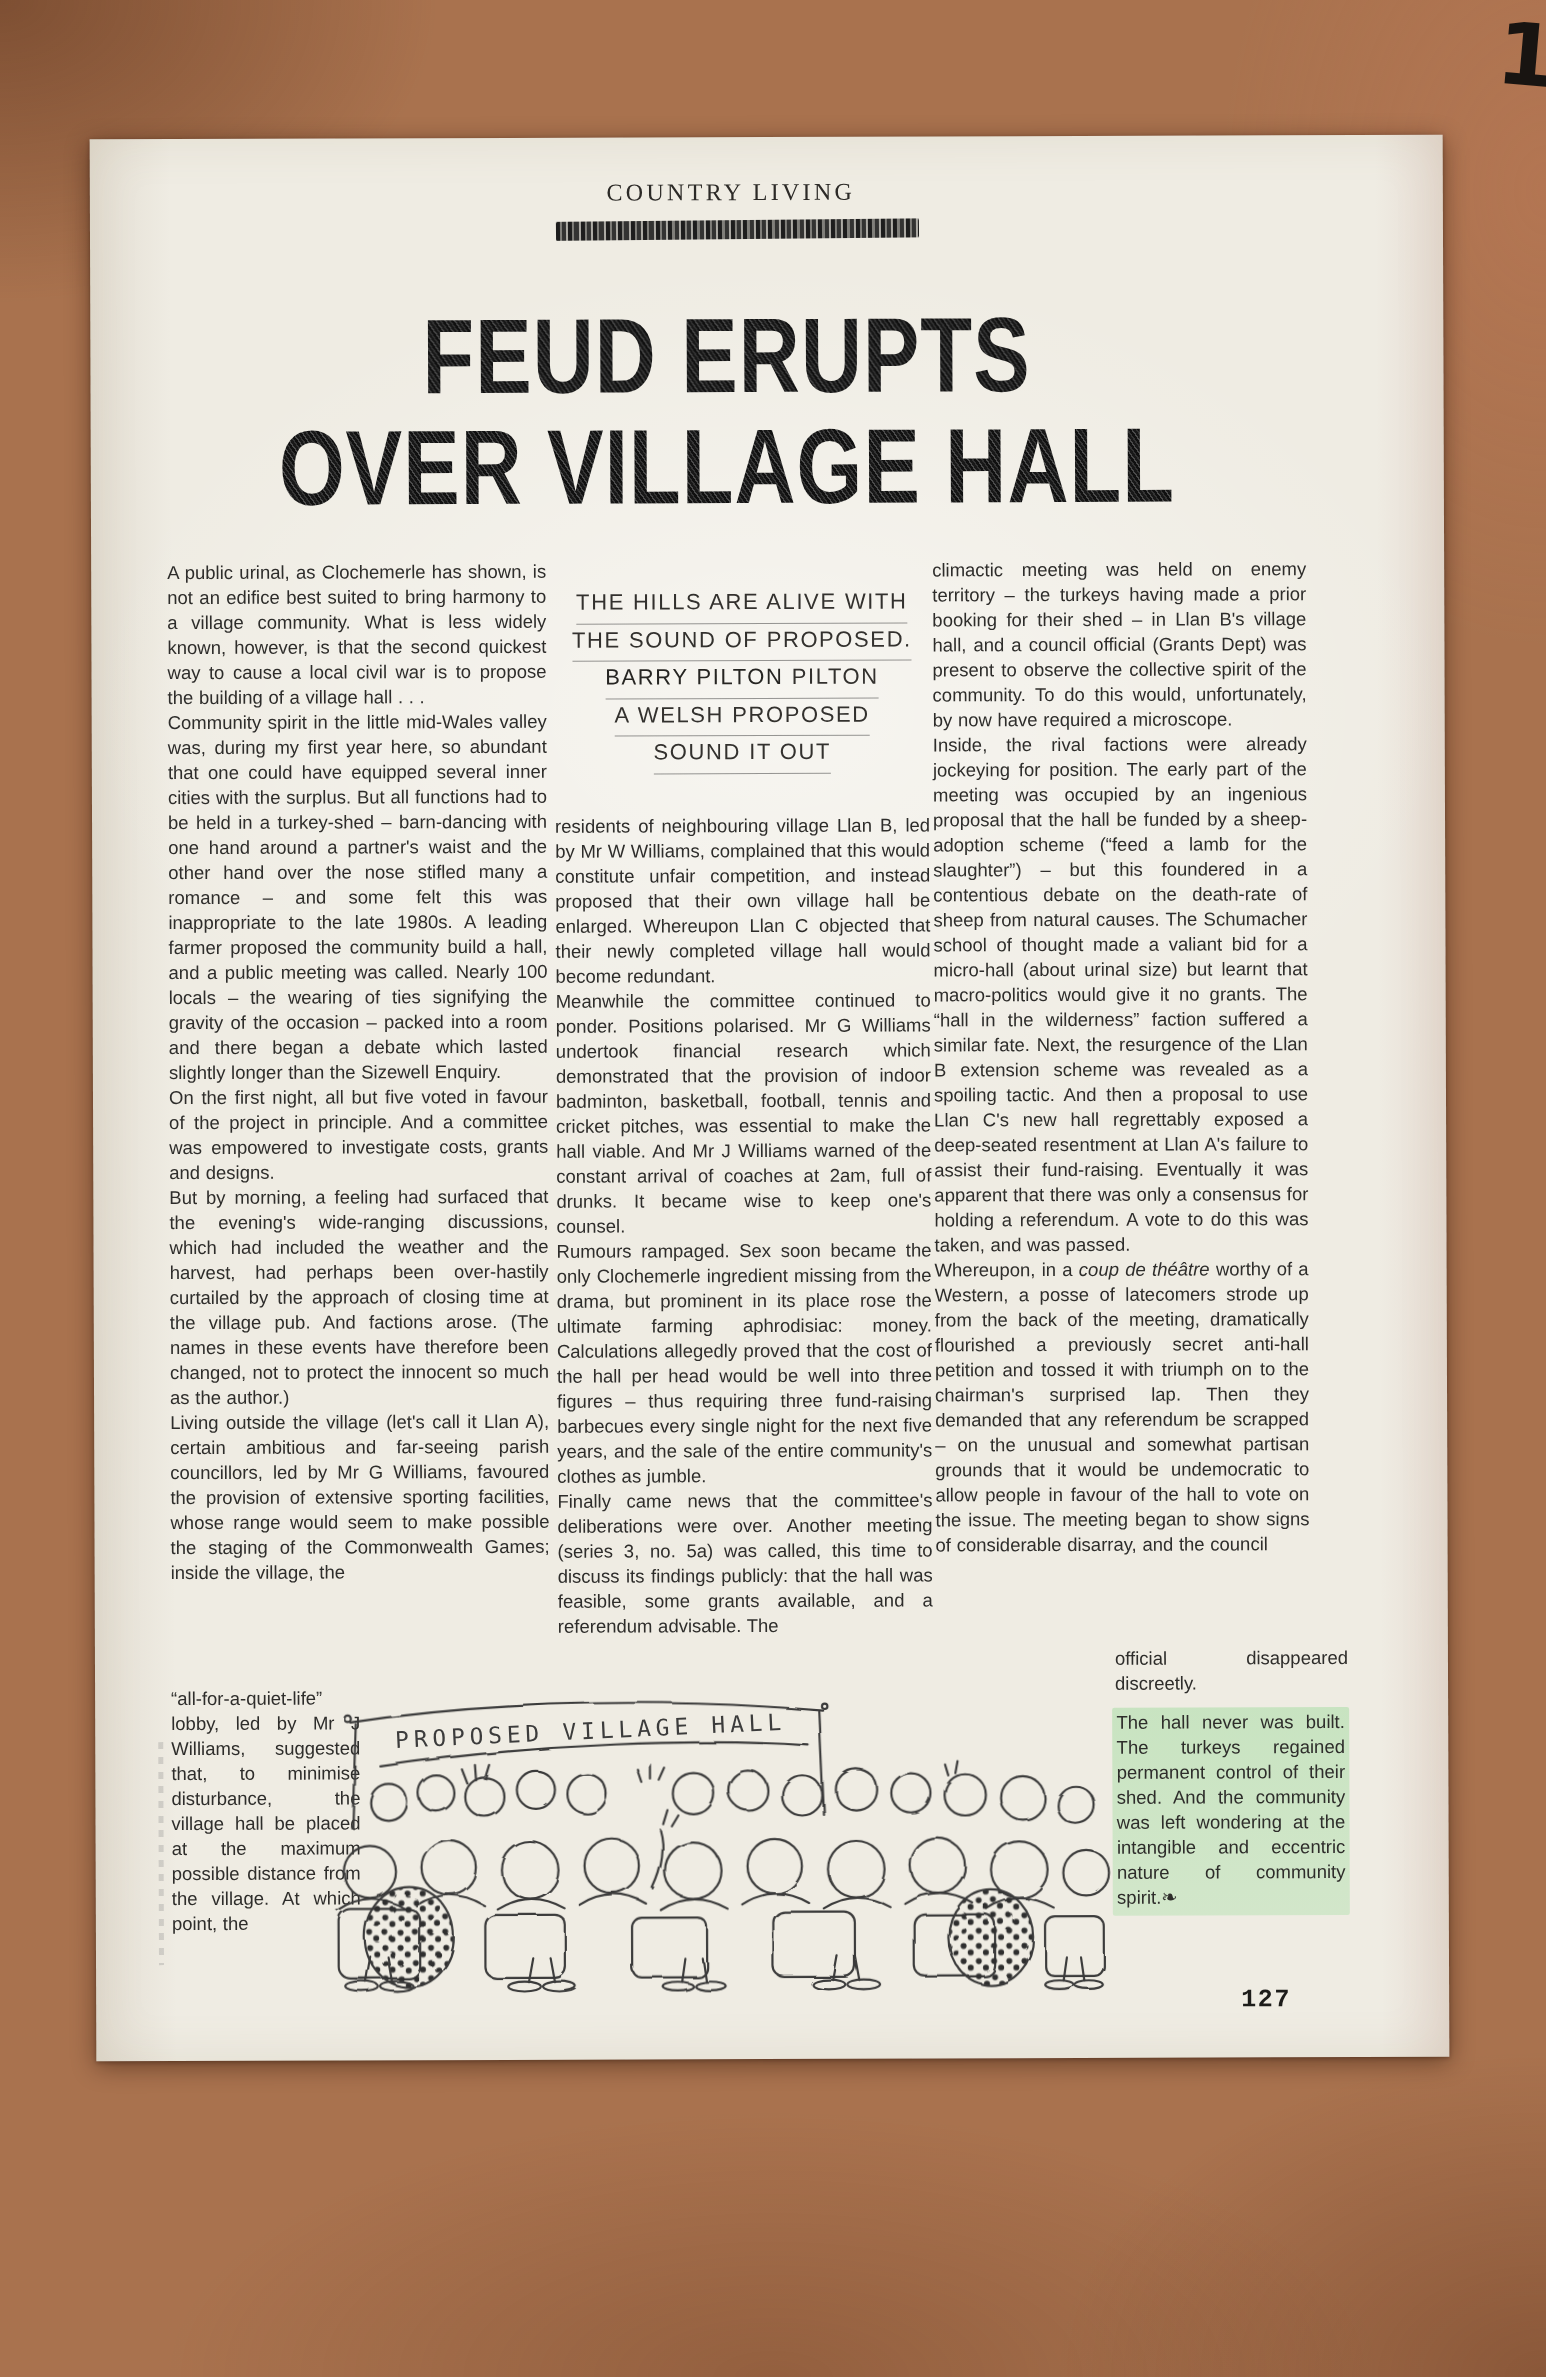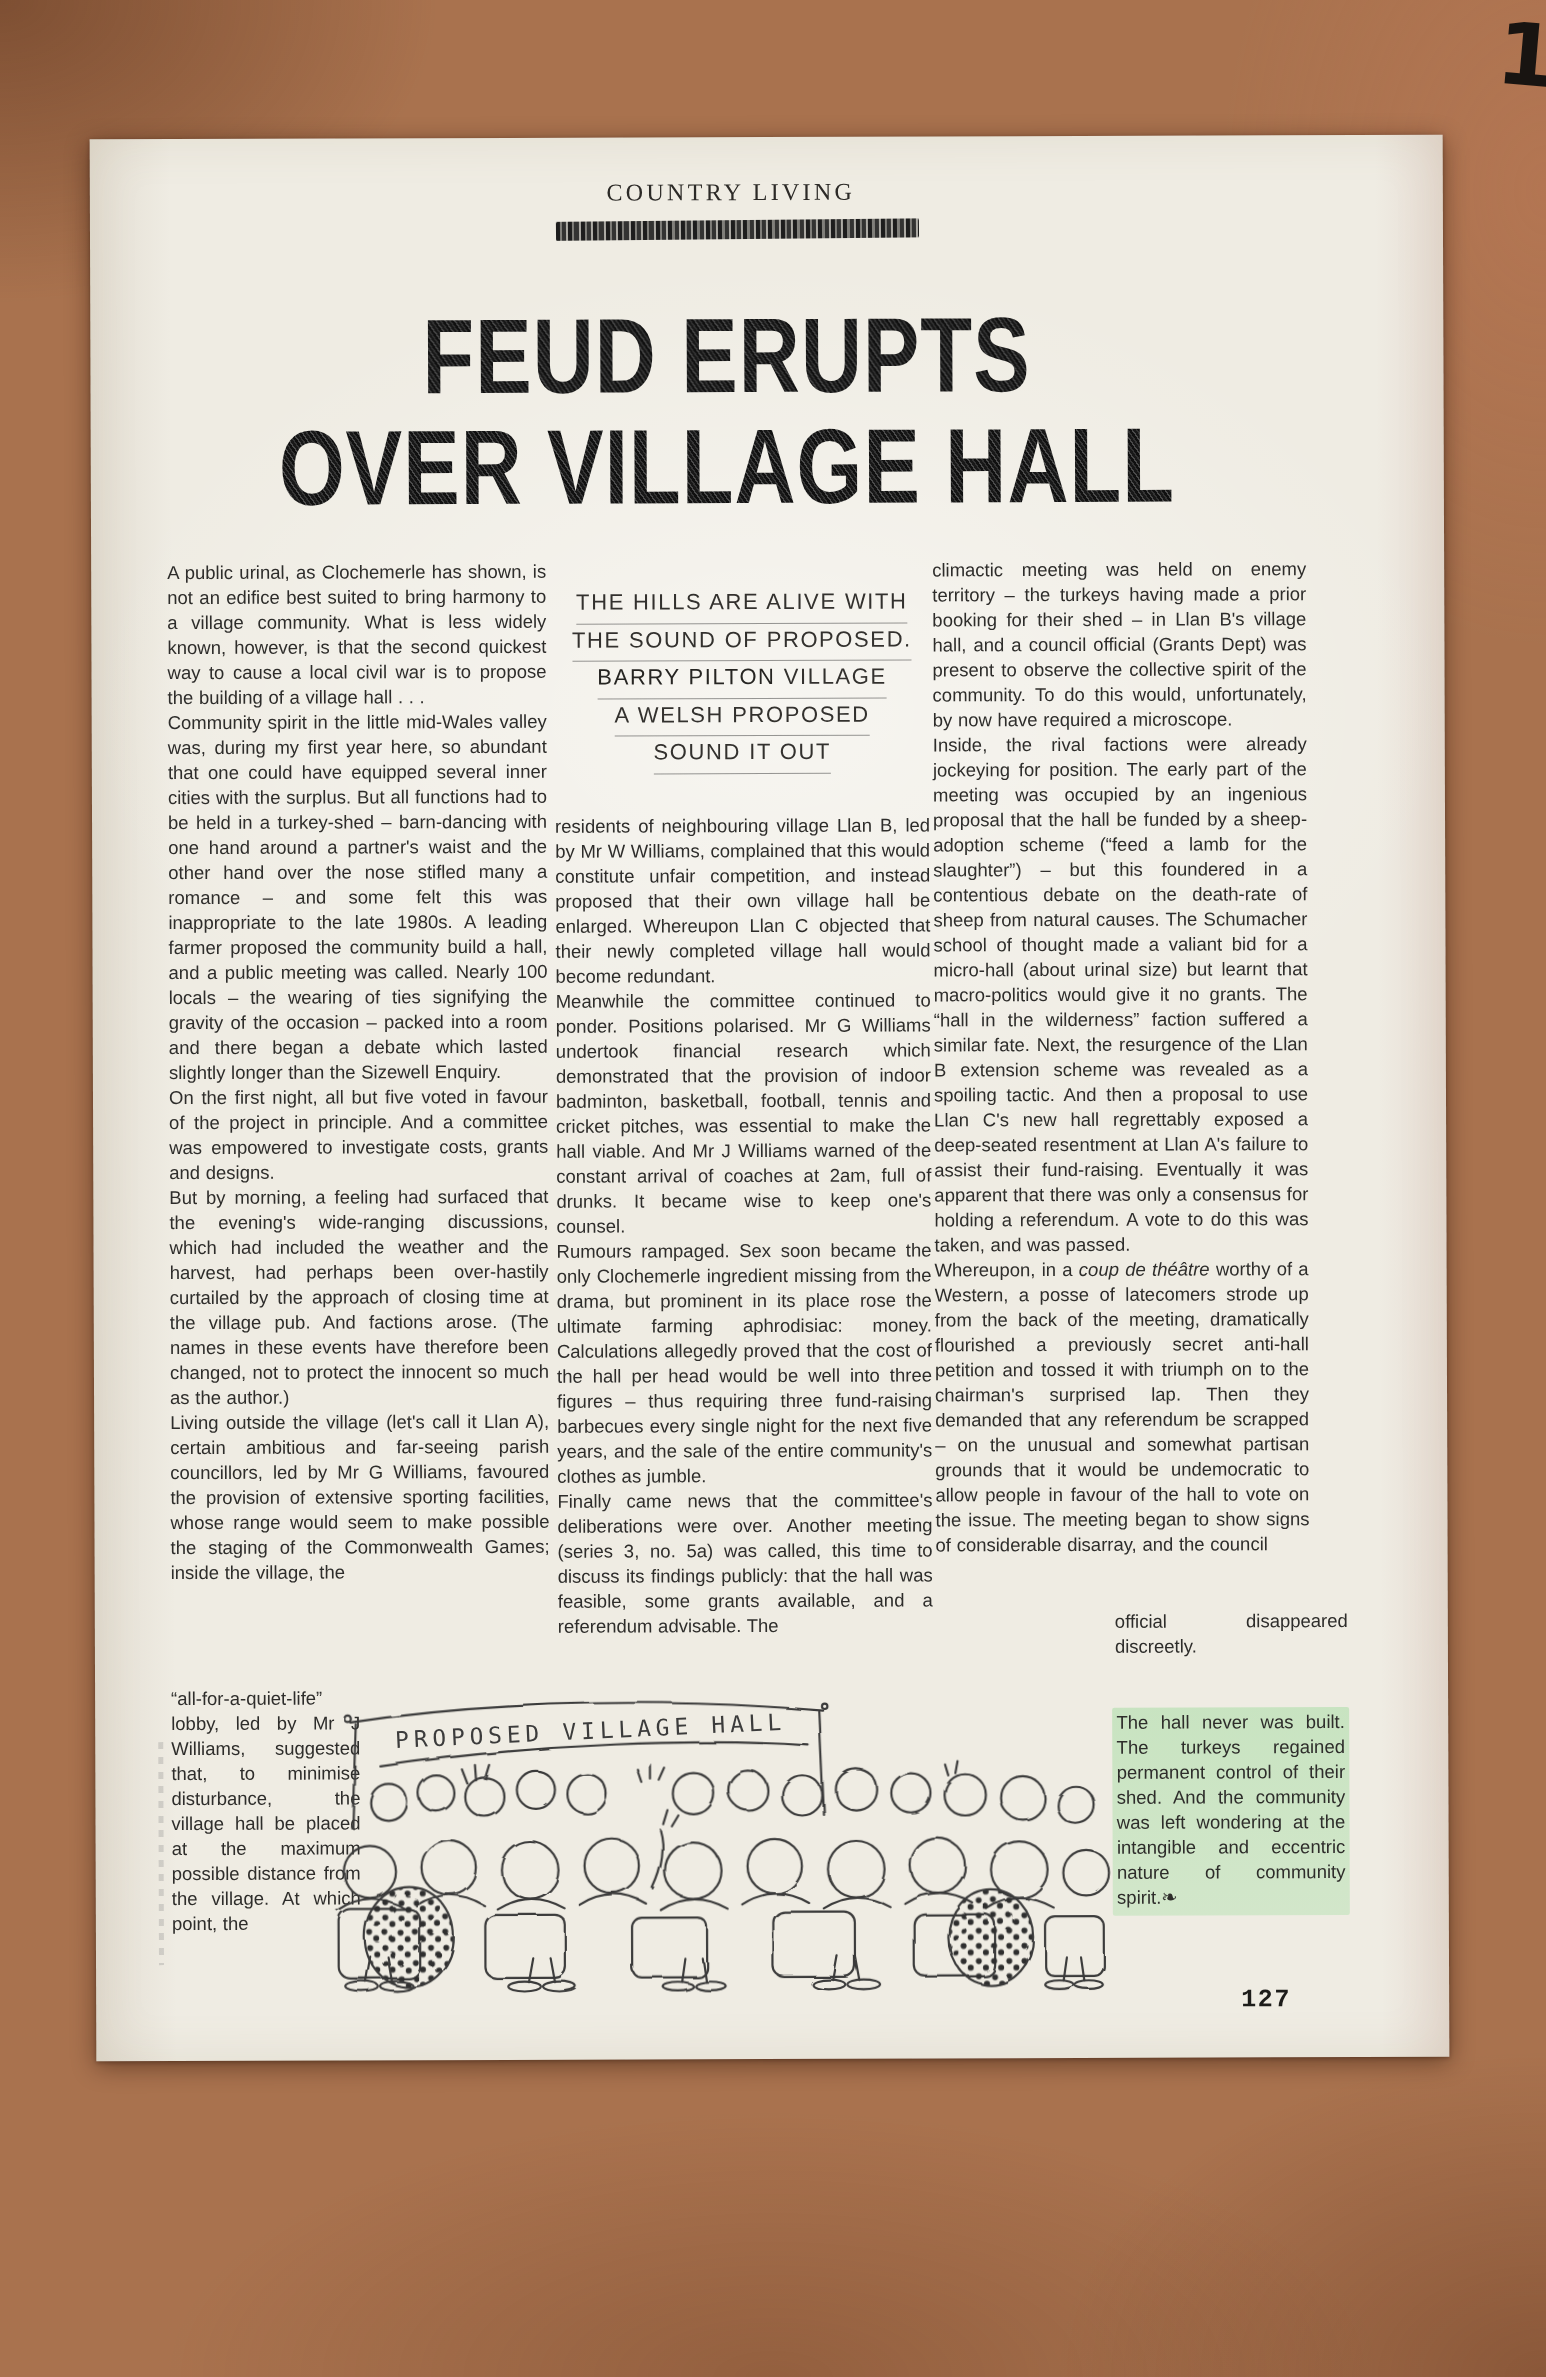--- a/index.html
+++ b/index.html
@@ -55,21 +55,21 @@
     }
   }
   .bodytext{
     font-size:18.5px;line-height:25px;color:#2e2d2b;text-align:justify;word-spacing:0.5px;
   }
   .bodytext p{margin:0;}
   .col1-wide{position:absolute;left:76px;top:421px;width:379px;}
   .col1-narrow{position:absolute;left:76px;top:1547px;width:189px;}
   .col2{position:absolute;left:463px;top:421px;width:375px;}
   .col3{position:absolute;left:841px;top:421px;width:374px;}
-  .col3-tail{position:absolute;left:1020px;top:1473px;width:233px;}
+  .col3-tail{position:absolute;left:1020px;top:1510px;width:233px;}
   .green-para{
     position:absolute;left:1017px;top:1572px;width:237px;padding:2.2px 4.3px 5.4px 4.3px;box-sizing:border-box;
     background:linear-gradient(180deg, rgba(198,227,191,.95), rgba(203,229,196,.8));
     border-radius:2.2px;
   }
   .standfirst{
     margin:28px auto 39px auto;text-align:center;
     font-size:22px;line-height:31.5px;letter-spacing:1.6px;color:#33312e;
   }
   .standfirst .sline{display:inline-block;border-bottom:1.6px solid rgba(70,70,70,.55);padding-bottom:5px;white-space:nowrap;}
@@ -109,21 +109,21 @@
       <p>Living outside the village (let's call it Llan A), certain ambitious and far-seeing parish councillors, led by Mr G Williams, favoured the provision of extensive sporting facilities, whose range would seem to make possible the staging of the Commonwealth Games; inside the village, the</p>
     </div>
     <div class="col1-narrow bodytext">
       <p>“all-for-a-quiet-life” lobby, led by Mr J Williams, suggested that, to minimise disturbance, the village hall be placed at the maximum possible distance from the village. At which point, the</p>
     </div>
 
     <div class="col2 bodytext">
       <div class="standfirst">
         <span class="sline">THE HILLS ARE ALIVE WITH</span><br>
         <span class="sline">THE SOUND OF PROPOSED.</span><br>
-        <span class="sline"><span class="bold">BARRY PILTON</span><span> VILLAGE</span></span><br>
+        <span class="sline"><span class="bold">BARRY PILTON</span><span> PILTON</span></span><br>
         <span class="sline">A WELSH PROPOSED</span><br>
         <span class="sline">SOUND IT OUT</span>
       </div>
       <p>residents of neighbouring village Llan B, led by Mr W Williams, complained that this would constitute unfair competition, and instead proposed that their own village hall be enlarged. Whereupon Llan C objected that their newly completed village hall would become redundant.</p>
       <p>Meanwhile the committee continued to ponder. Positions polarised. Mr G Williams undertook financial research which demonstrated that the provision of indoor badminton, basketball, football, tennis and cricket pitches, was essential to make the hall viable. And Mr J Williams warned of the constant arrival of coaches at 2am, full of drunks. It became wise to keep one's counsel.</p>
       <p>Rumours rampaged. Sex soon became the only Clochemerle ingredient missing from the drama, but prominent in its place rose the ultimate farming aphrodisiac: money. Calculations allegedly proved that the cost of the hall per head would be well into three figures – thus requiring three fund-raising barbecues every single night for the next five years, and the sale of the entire community's clothes as jumble.</p>
       <p>Finally came news that the committee's deliberations were over. Another meeting (series 3, no. 5a) was called, this time to discuss its findings publicly: that the hall was feasible, some grants available, and a referendum advisable. The</p>
     </div>
 
     <div class="col3 bodytext">

